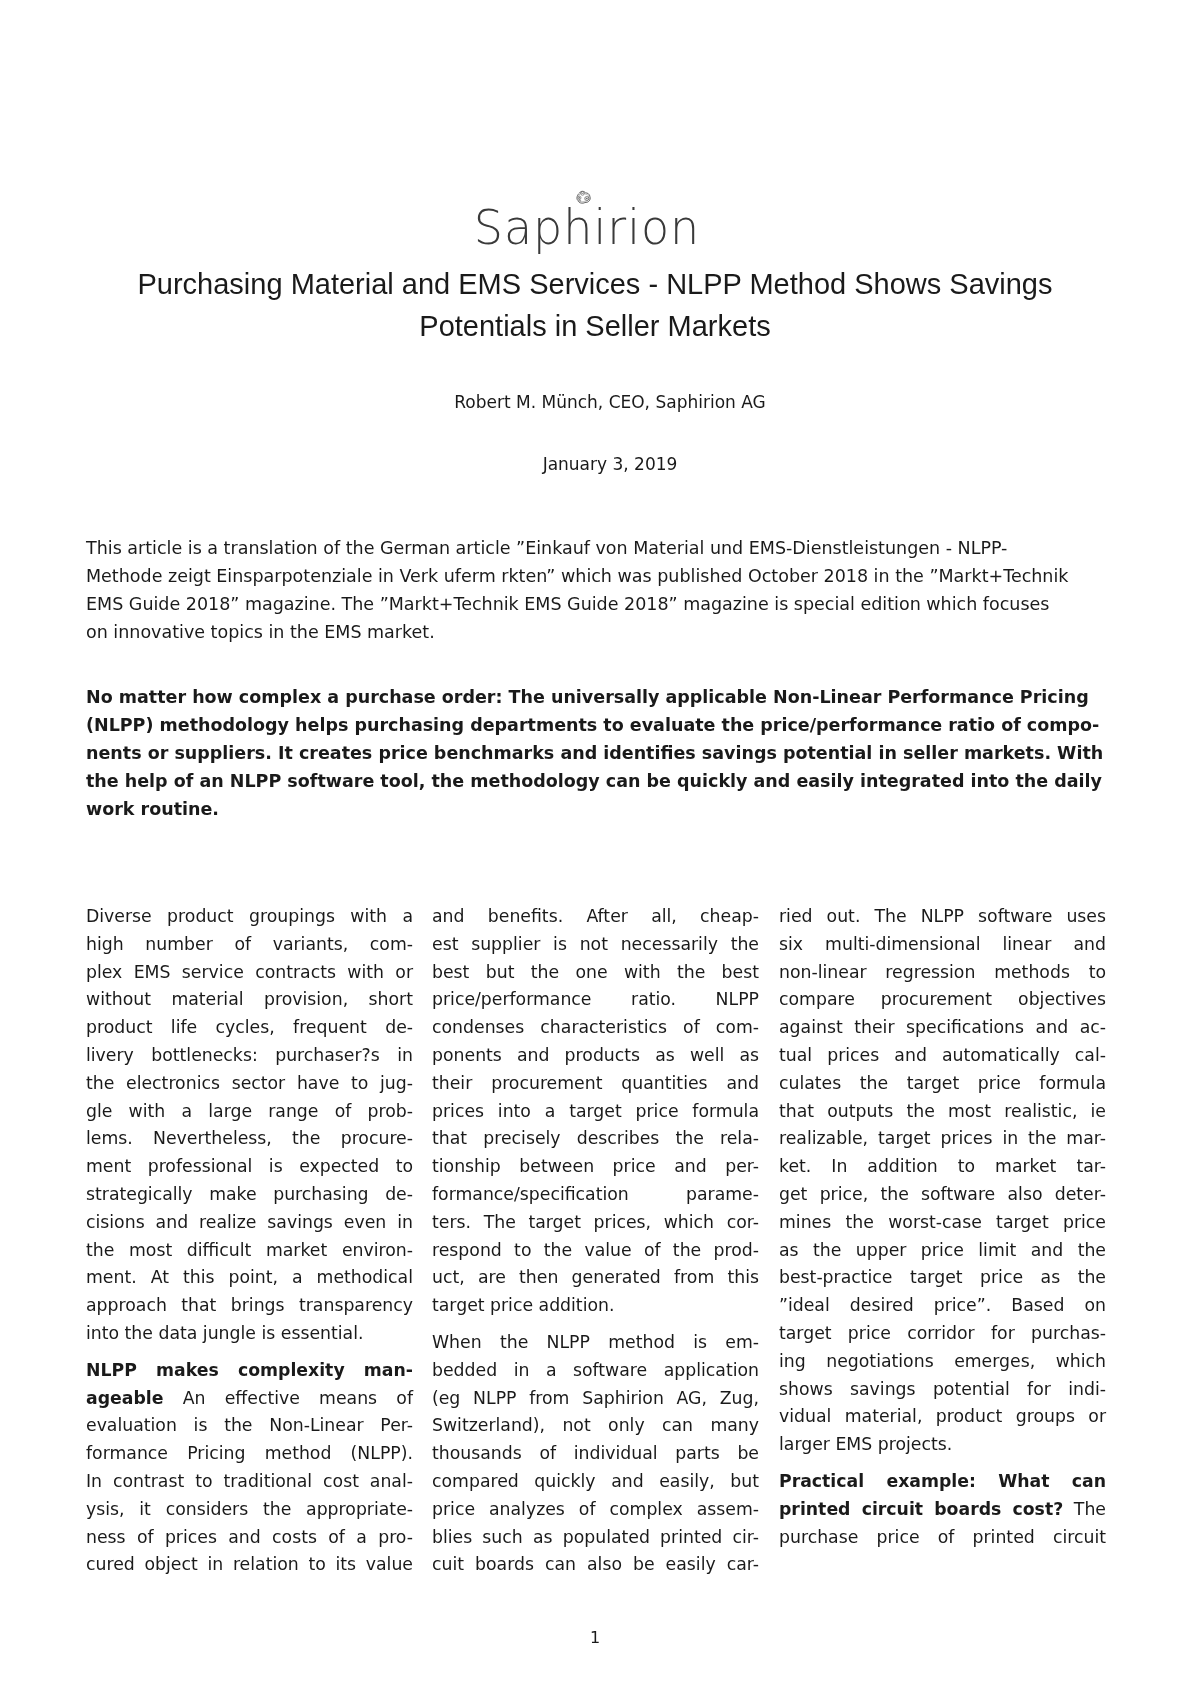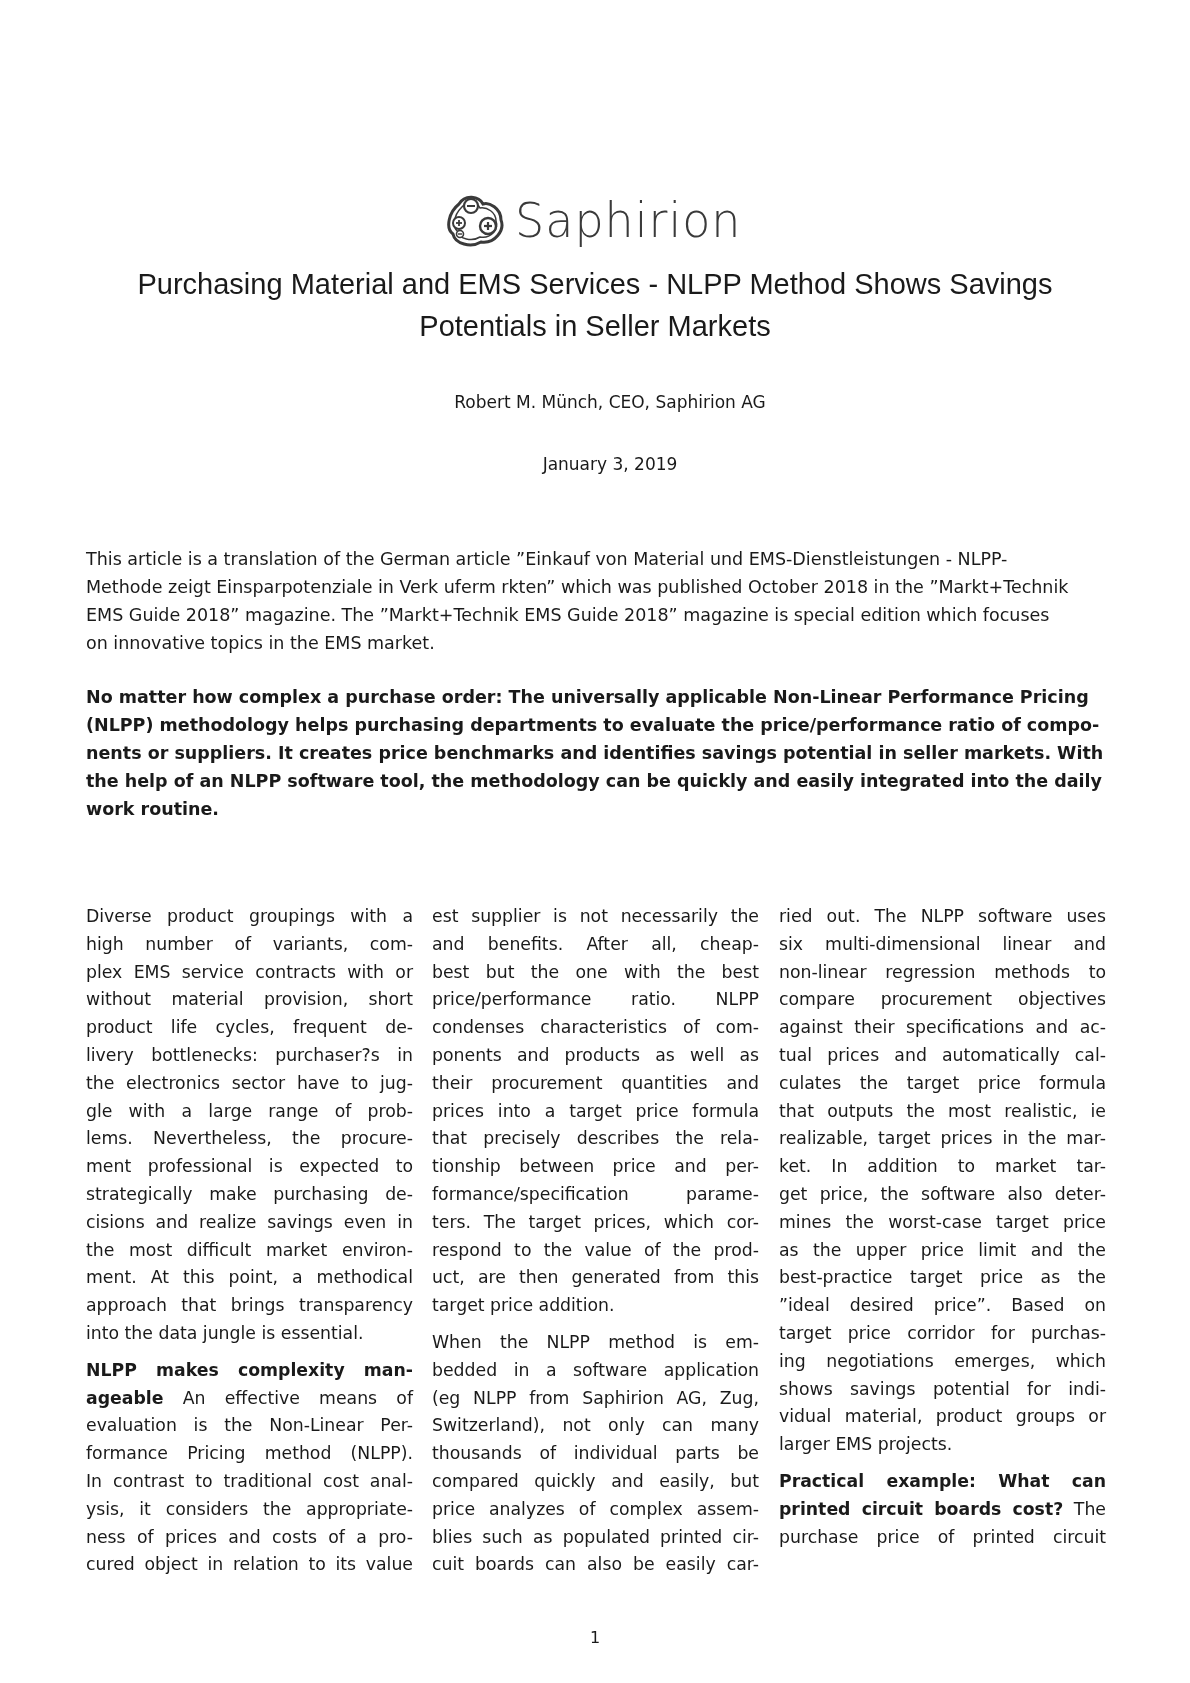--- a/index.html
+++ b/index.html
@@ -2,21 +2,21 @@
 <html><head>
   <meta charset="utf-8">
   <style>
     html, body { margin: 0; padding: 0; background: #ffffff; }
     body {
       width: 1190px; height: 1683px; position: relative; overflow: hidden;
       color: #1a1a1a;
       font-family: "DejaVu Sans", sans-serif;
     }
     .abs { position: absolute; }
-    #logo { left: 445px; top: 190px; width: 300px; height: 60px; display: flex; align-items: center; }
+    #logo { left: 434px; top: 190px; width: 300px; height: 60px; display: flex; align-items: center; flex-direction: column; }
     #logo svg { display: block; }
     .logo-word {
       font-family: "DejaVu Sans", sans-serif; font-weight: 300; font-size: 46px;
       letter-spacing: 1px; color: #3a3a3a; margin-left: 6px; line-height: 1;
       transform: scaleY(1.05);
     }
     .title {
       left: 0; width: 1190px; text-align: center;
       font-family: "Liberation Sans", sans-serif; font-size: 29px; color: #1a1a1a;
       line-height: 42px; top: 263px;
@@ -56,21 +56,21 @@
 </div>
 
 <div class="abs title">
   <div>Purchasing Material and EMS Services - NLPP Method Shows Savings</div>
   <div>Potentials in Seller Markets</div>
 </div>
 
 <div class="abs meta" style="top:392px;">Robert M. Münch, CEO, Saphirion AG</div>
 <div class="abs meta" style="top:454px;">January 3, 2019</div>
 
-<div class="abs para" style="top:545px;">
+<div class="abs para" style="top:534px;">
   <span class="ln">This article is a translation of the German article ”Einkauf von Material und EMS-Dienstleistungen - NLPP-</span>
   <span class="ln">Methode zeigt Einsparpotenziale in Verk uferm rkten” which was published October 2018 in the ”Markt+Technik</span>
   <span class="ln">EMS Guide 2018” magazine. The ”Markt+Technik EMS Guide 2018” magazine is special edition which focuses</span>
   <span class="ln">on innovative topics in the EMS market.</span>
 </div>
 
 <div class="abs para bold" style="top:683px;">
   <span class="ln">No matter how complex a purchase order:  The universally applicable Non-Linear Performance Pricing</span>
   <span class="ln">(NLPP) methodology helps purchasing departments to evaluate the price/performance ratio of compo-</span>
   <span class="ln">nents or suppliers. It creates price benchmarks and identifies savings potential in seller markets. With</span>
@@ -105,22 +105,22 @@
     <span class="ln">formance Pricing method (NLPP).</span>
     <span class="ln">In contrast to traditional cost anal-</span>
     <span class="ln">ysis, it considers the appropriate-</span>
     <span class="ln">ness of prices and costs of a pro-</span>
     <span class="ln">cured object in relation to its value</span>
   </div>
 </div>
 
 <div class="abs col" style="left:432px;">
   <div>
+    <span class="ln">and benefits.   After all, cheap-</span>
     <span class="ln">est supplier is not necessarily the</span>
-    <span class="ln">and benefits.   After all, cheap-</span>
     <span class="ln">best but the one with the best</span>
     <span class="ln">price/performance ratio.   NLPP</span>
     <span class="ln">condenses characteristics of com-</span>
     <span class="ln">ponents and products as well as</span>
     <span class="ln">their procurement quantities and</span>
     <span class="ln">prices into a target price formula</span>
     <span class="ln">that precisely describes the rela-</span>
     <span class="ln">tionship between price and per-</span>
     <span class="ln">formance/specification  parame-</span>
     <span class="ln">ters.  The target prices, which cor-</span>

